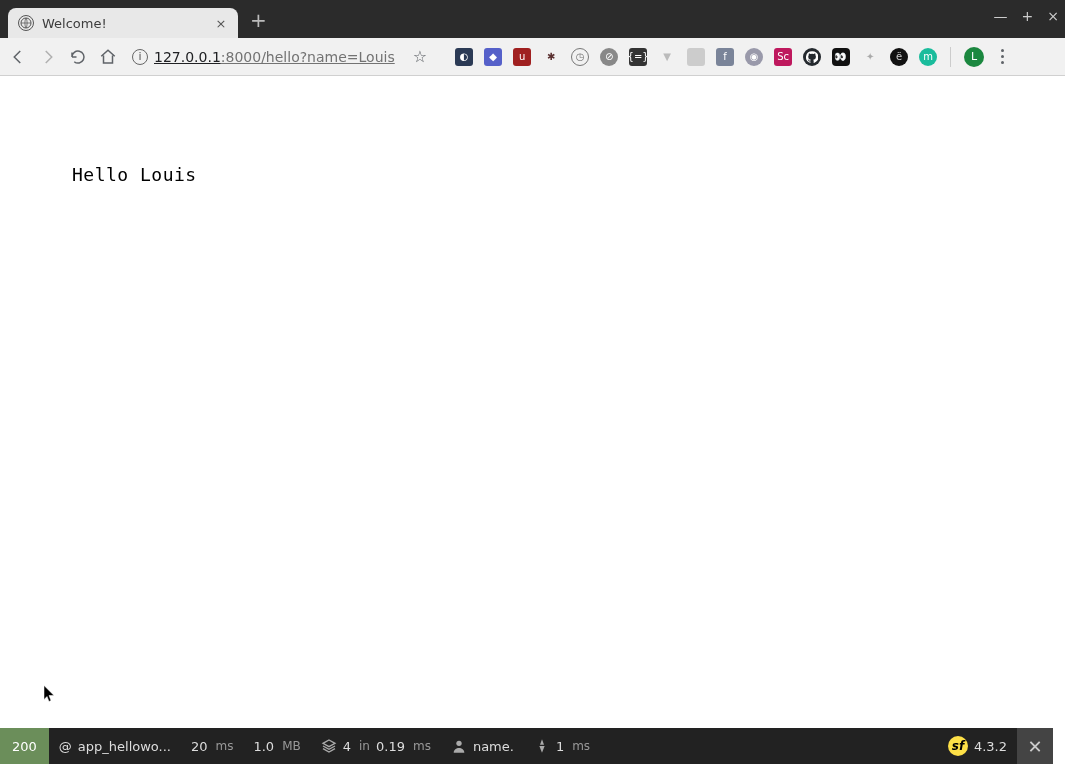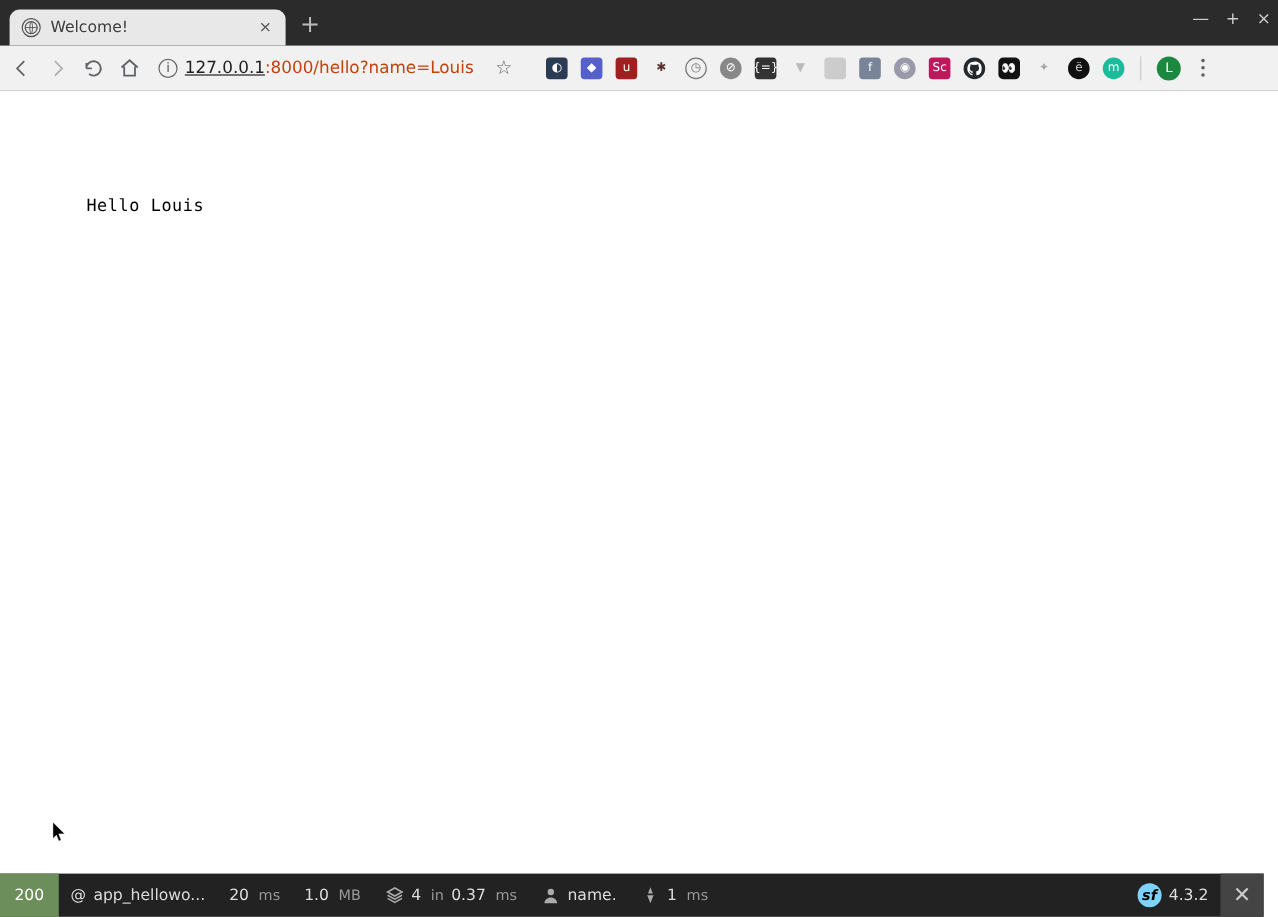--- a/index.html
+++ b/index.html
@@ -25,46 +25,46 @@
     height: 38px; background: #f1f1f1; border-bottom: 1px solid #d0d0d0;
     display: flex; align-items: center; padding: 0 8px; gap: 10px;
   }
   .nav-btn { width:20px; height:20px; display:flex; align-items:center; justify-content:center; color:#5f6368; cursor:pointer; }
   .nav-btn.disabled { color:#b0b0b0; }
   .nav-btn svg { width:18px; height:18px; }
   .addrwrap { flex:0 0 auto; display:flex; align-items:center; gap:6px; margin-left:4px;}
   .info-icon { width:16px;height:16px;border:1px solid #666;border-radius:50%; display:flex;align-items:center;justify-content:center;font-size:11px;color:#555;}
   .url { font-size:14px; color:#202124; }
   .url .host { color:#202124;text-decoration:underline; }
-  .url .rest { color:#c2410c; }
+  .url .rest { color:#737373;text-decoration:underline; }
   .star { margin-left:8px; color:#5f6368; font-size:16px; cursor:pointer;}
   .ext-icons { display:flex; align-items:center; gap:11px; margin-left:18px; }
   .ext { width:18px; height:18px; border-radius:3px; display:flex;align-items:center;justify-content:center; font-size:10px; color:#fff; cursor:pointer;}
   .sep { width:1px; height:20px; background:#ccc; margin:0 2px;}
   .avatar { width:20px;height:20px;border-radius:50%; background:#1b873f; color:#fff; font-size:11px; display:flex;align-items:center;justify-content:center;}
   .menu-dots { display:flex; flex-direction:column; gap:3px; padding:0 6px; cursor:pointer;}
   .menu-dots span { width:3px;height:3px;background:#5f6368;border-radius:50%;}
   
   
   .page { position:relative; width:100%; height: calc(100% - 38px - 38px - 36px); background:#fff; }
-  .greeting { position:absolute; left:72px; top:88px; font-family: "DejaVu Sans Mono","Courier New",monospace; font-size:14px; color:#000; letter-spacing:0.5px;}
+  .greeting { position:absolute; left:72px; top:88px; font-family: "DejaVu Sans Mono","Courier New",monospace; font-size:18px; color:#000; letter-spacing:0.5px;}
   .cursor { position:absolute; left:44px; top:620px; font-size:14px; color:#000; transform: translateY(-50%);}
   
   
   .sf-toolbar {
     position:absolute; bottom:0; left:0; right:12px; height:36px;
     background:#222; color:#ddd; font-size:13px; display:flex; align-items:center;
   }
   .sf-item { height:100%; display:flex; align-items:center; padding:0 10px; gap:6px; white-space:nowrap; cursor:pointer;}
   .sf-status { background:#6b8e5a; color:#fff; font-weight:500; padding:0 12px;}
   .sf-unit { color:#999; font-size:12px; margin-left:2px;}
   .sf-icon { width:16px;height:16px; display:inline-flex; align-items:center; justify-content:center;}
   .sf-icon svg { width:16px; height:16px; fill:#aaa; }
   .sf-spacer { flex:1; }
-  .sf-logo { width:20px;height:20px;border-radius:50%;background:#7dd3fc;color:#000;display:flex;align-items:center;justify-content:center;font-size:12px;font-weight:bold;font-style:italic;}
+  .sf-logo { width:20px;height:20px;border-radius:50%;background:#fde047;color:#000;display:flex;align-items:center;justify-content:center;font-size:12px;font-weight:bold;font-style:italic;}
   .sf-close { width:36px;height:36px; background:#444; display:flex;align-items:center;justify-content:center; color:#ccc; font-size:18px; cursor:pointer;}
 </style>
 </head>
 <body>
 
 <div class="titlebar">
   <div class="tab">
     <span class="favicon">
       <svg viewBox="0 0 24 24" width="12" height="12">
           <circle cx="12" cy="12" r="10" fill="none" stroke="#555" stroke-width="2"></circle>
@@ -167,21 +167,21 @@
     <span class="sf-unit">MB</span>
   </div>
   <div class="sf-item">
     <span class="sf-icon">
       <svg viewBox="0 0 24 24">
           <path d="M12 3l9 5-9 5-9-5 9-5zm-9 9l9 5 9-5m-18 4l9 5 9-5" fill="none" stroke="#aaa" stroke-width="2"></path>
         </svg>
     </span>
     <span>4</span>
     <span class="sf-unit">in</span>
-    <span>0.37</span>
+    <span>0.19</span>
     <span class="sf-unit">ms</span>
   </div>
   <div class="sf-item">
     <span class="sf-icon">
       <svg viewBox="0 0 24 24">
           <circle cx="12" cy="8" r="4" fill="#aaa"></circle>
           <path d="M4 22c0-4 4-7 8-7s8 3 8 7" fill="#aaa"></path>
         </svg>
     </span>
     <span>name.</span>

